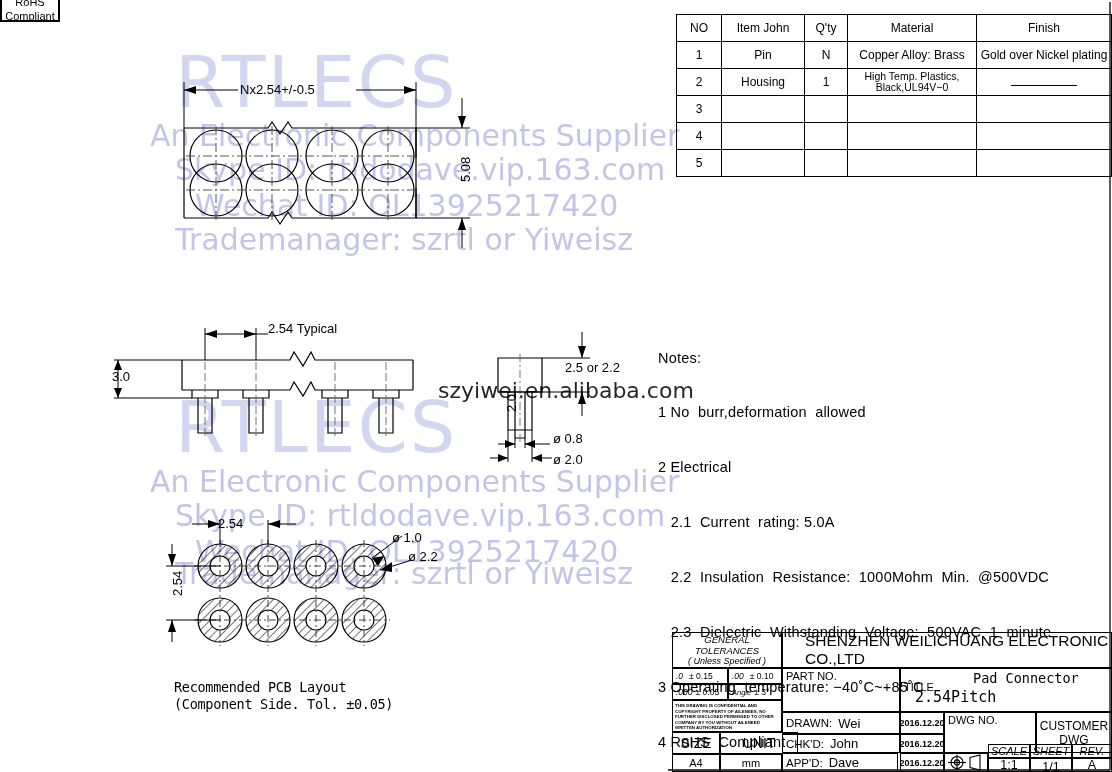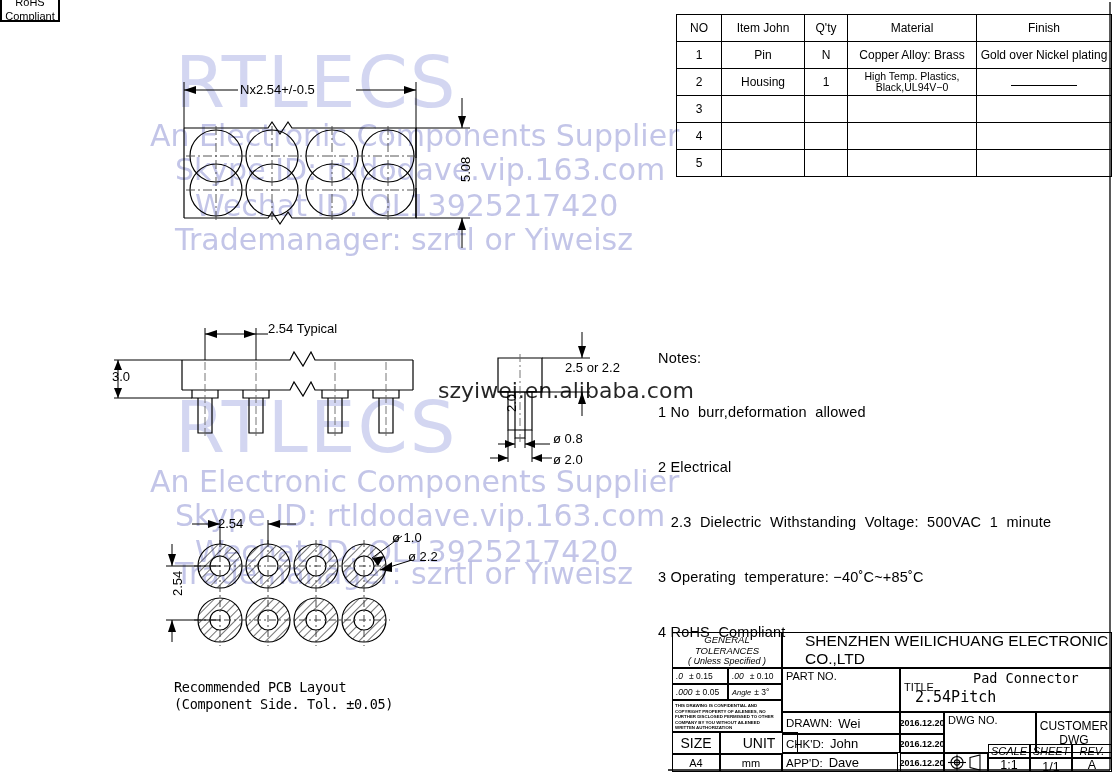--- a/index.html
+++ b/index.html
@@ -357,20 +357,22 @@
         <td></td>
       </tr>
     </tbody>
   </table>
 </div>
 
 <div class="abs" id="notes">
   <div>Notes:</div>
   <div>1 No  burr,deformation  allowed</div>
   <div>2 Electrical</div>
+  <div>   2.1  Current  rating: 5.0A</div>
+  <div>   2.2  Insulation  Resistance:  1000Mohm  Min.  @500VDC</div>
   <div>   2.3  Dielectric  Withstanding  Voltage:  500VAC  1  minute</div>
   <div>3 Operating  temperature: −40˚C~+85˚C</div>
   <div>4 RoHS  Compliant</div>
 </div>
 
 <div class="abs" id="titleblock">
 
   <div class="cell bdr" style="left:0;top:0;width:440px;height:140px;"></div>
 
   <div class="cell bdr ctr" style="left:0;top:0;width:110px;height:36px;flex-direction:column;">

